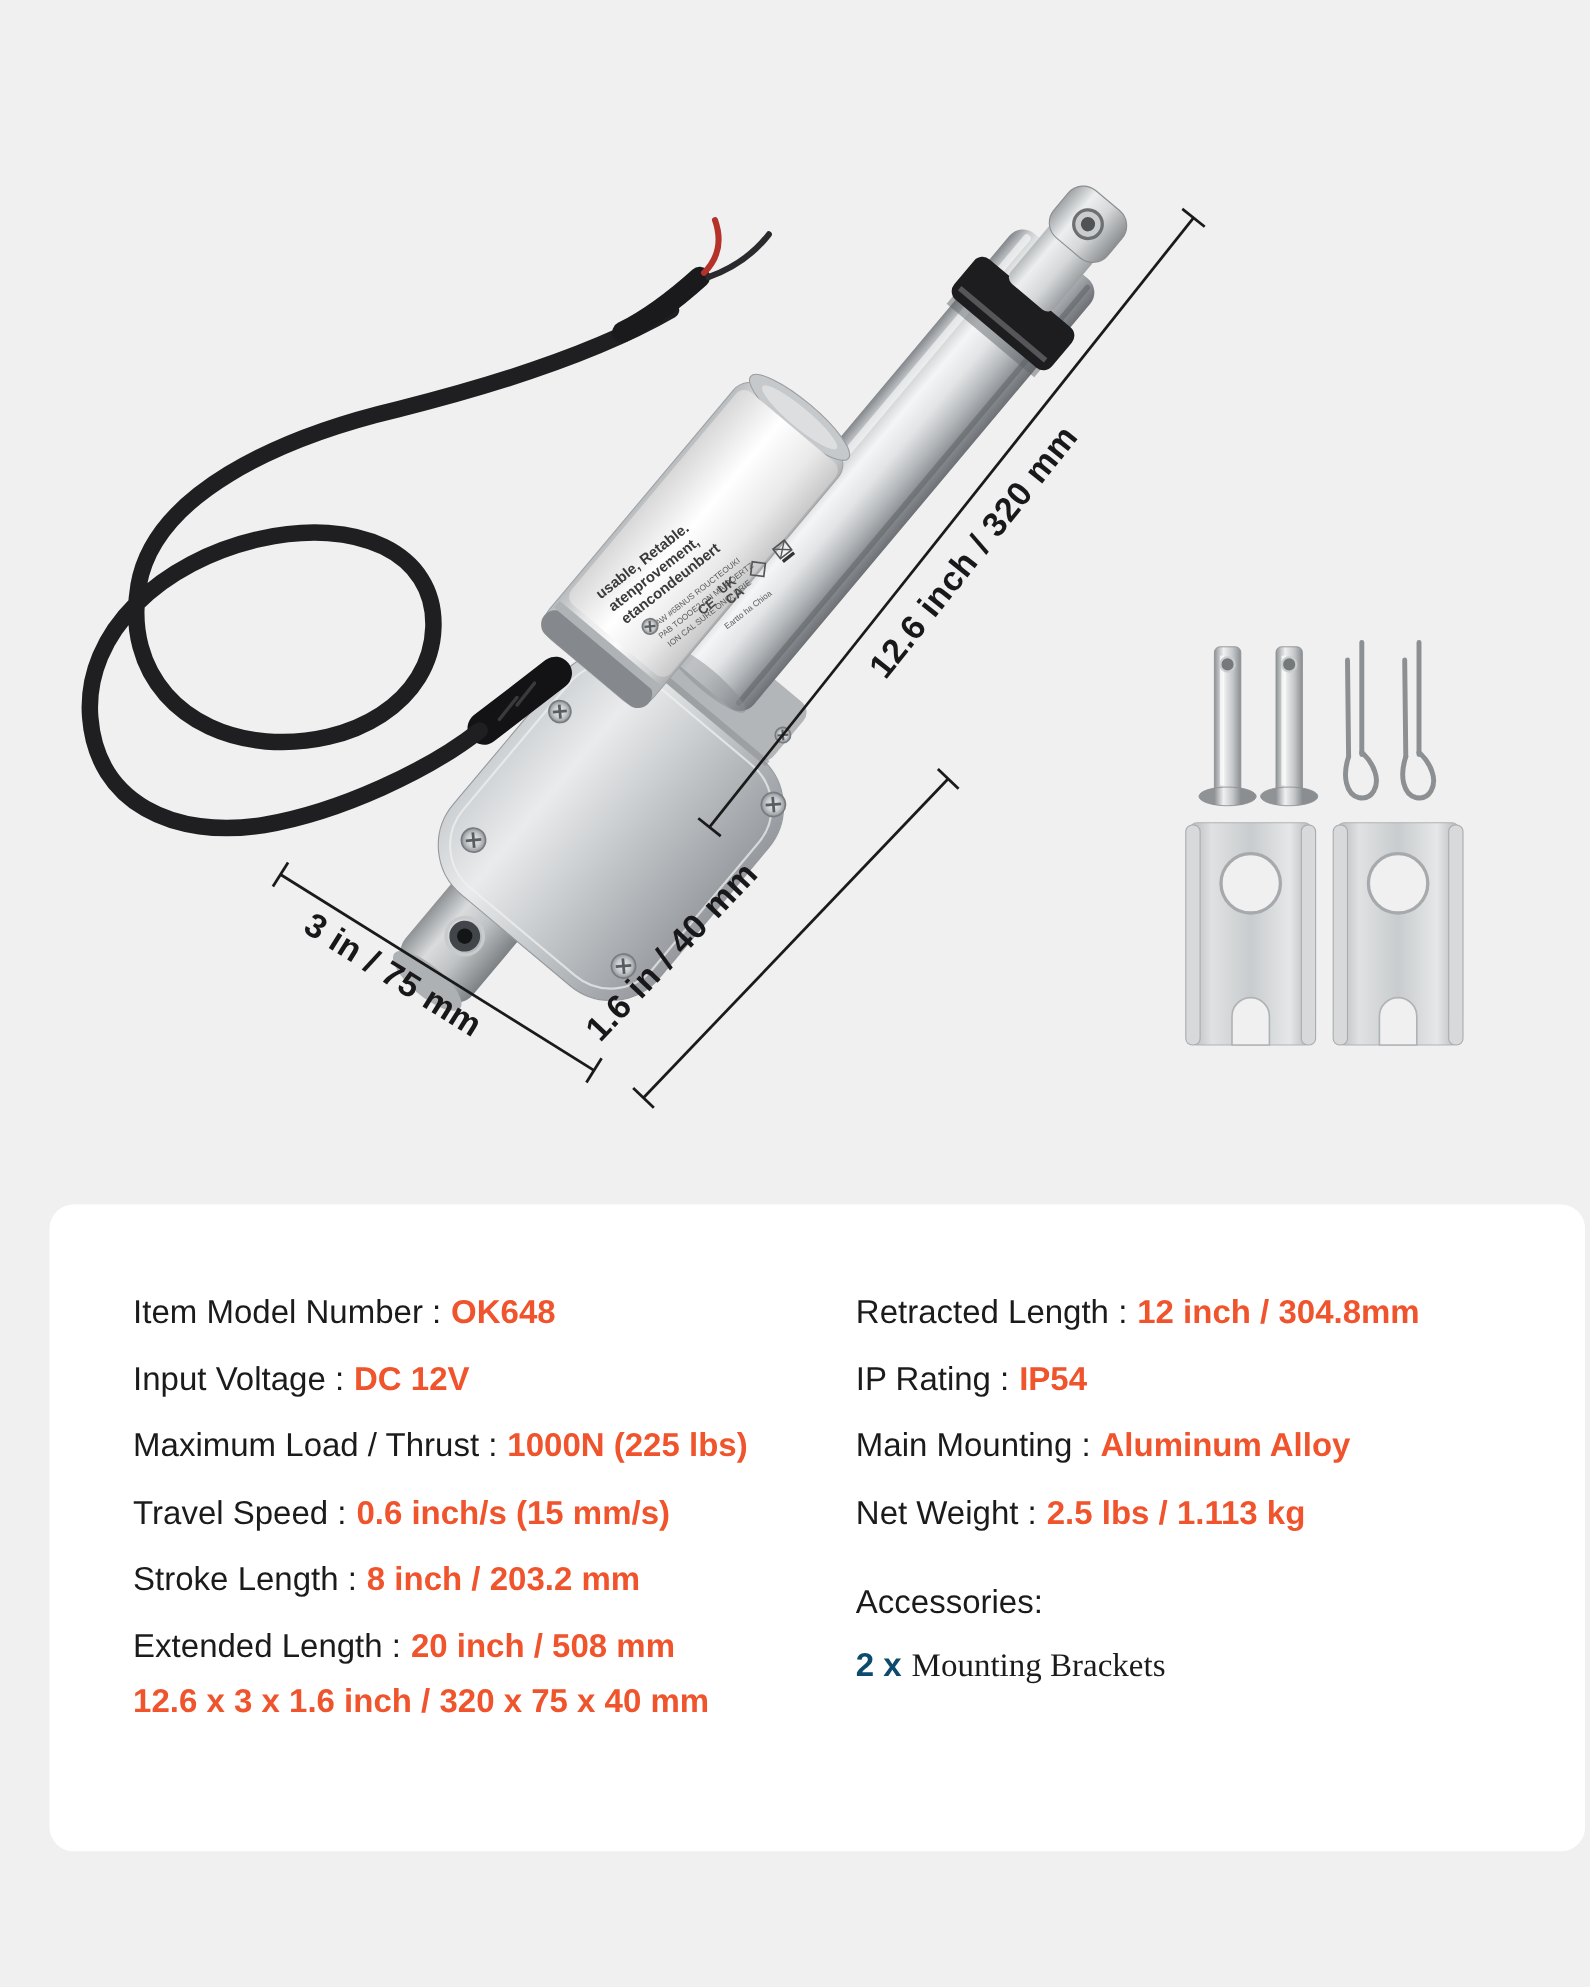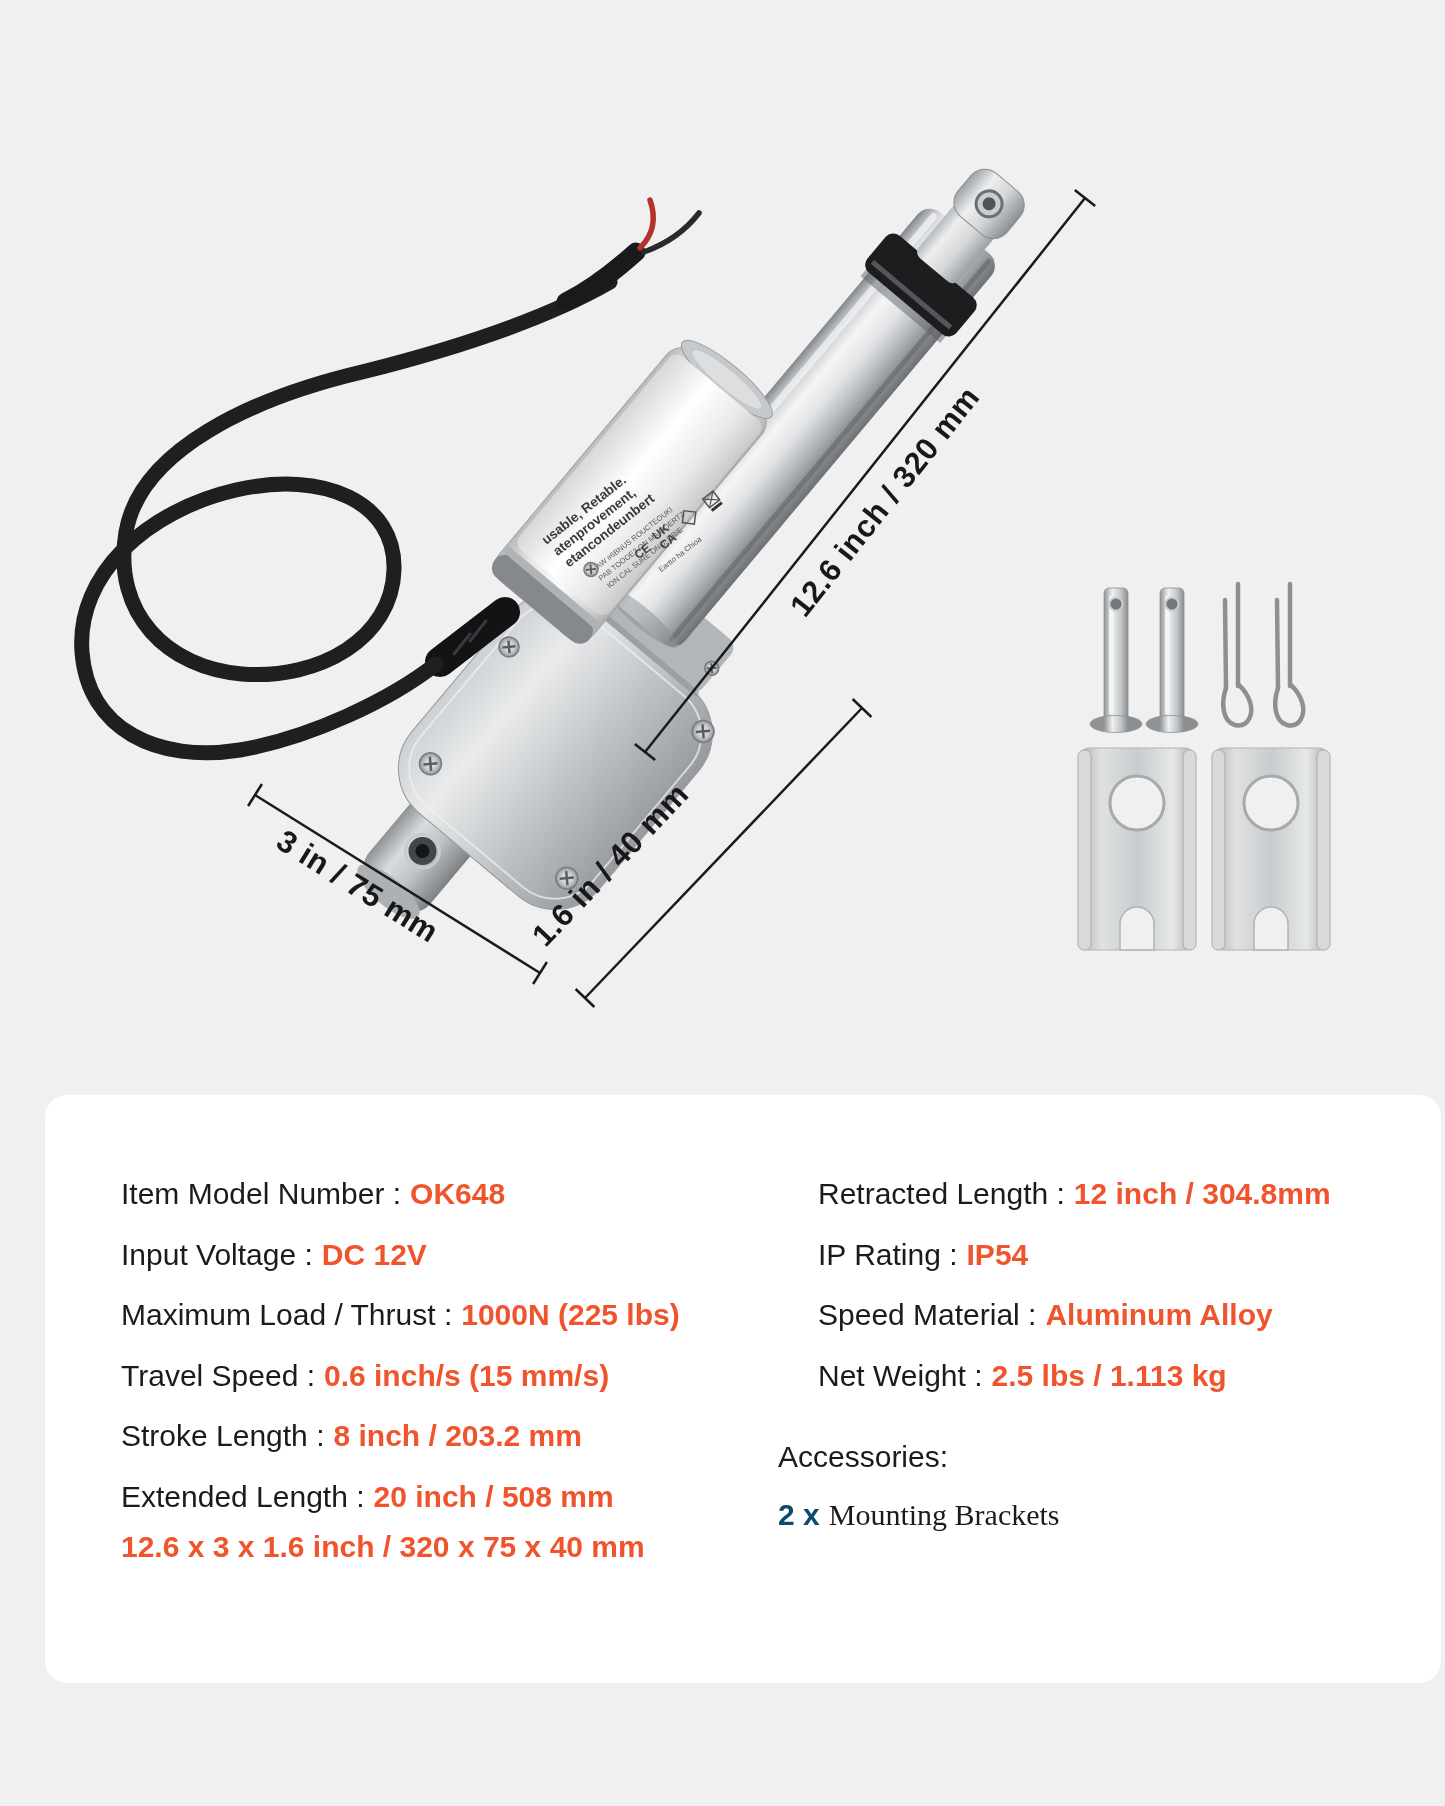--- a/index.html
+++ b/index.html
@@ -8,21 +8,21 @@
   .diagram-svg{position:absolute;left:0;top:0;}
   .dim-text{font-size:31px;font-weight:600;fill:#18181a;letter-spacing:.5px;
             font-family:"Liberation Sans",sans-serif;}
   .label-big{font-size:13.5px;font-weight:700;fill:#3a3a3a;font-family:"Liberation Sans",sans-serif;}
   .label-small{font-size:7.5px;fill:#5a5a5a;font-family:"Liberation Sans",sans-serif;}
   .label-cert{font-size:12px;font-weight:700;fill:#454545;font-family:"Liberation Sans",sans-serif;}
   .spec-card{position:absolute;left:45px;top:1095px;width:1396px;height:588px;
              background:#ffffff;border-radius:22px;}
   .col{position:absolute;top:80px;font-size:30px;color:#1b1b1b;}
   .col-left{left:76px;width:660px;}
-  .col-right{left:733px;width:600px;margin-left:40px;}
+  .col-right{left:733px;width:600px;}
   .row{height:60.5px;white-space:nowrap;line-height:37px;}
   .row.tight{margin-top:-10px;}
   .lbl{color:#1b1b1b;}
   .val{color:#f0542d;font-weight:700;margin-left:9px;}
   .lbl:empty + .val{margin-left:0;}
   .acc{position:absolute;left:733px;top:343px;font-size:30px;color:#1b1b1b;}
   .acc-title{line-height:38px;}
   .acc-items{margin-top:16px;}
   .acc-item{line-height:46.5px;white-space:nowrap;}
   .acc-item .qty{color:#0c4a6e;font-weight:700;}
@@ -289,21 +289,21 @@
       <div class="row"><span class="lbl">Maximum Load / Thrust :</span><span class="val">1000N (225 lbs)</span></div>
       <div class="row"><span class="lbl">Travel Speed :</span><span class="val">0.6 inch/s (15 mm/s)</span></div>
       <div class="row"><span class="lbl">Stroke Length :</span><span class="val">8 inch / 203.2 mm</span></div>
       <div class="row"><span class="lbl">Extended Length :</span><span class="val">20 inch / 508 mm</span></div>
       <div class="row tight"><span class="lbl"></span><span class="val">12.6 x 3 x 1.6 inch / 320 x 75 x 40 mm</span></div>
     </div>
 
     <div class="col col-right">
       <div class="row"><span class="lbl">Retracted Length :</span><span class="val">12 inch / 304.8mm</span></div>
       <div class="row"><span class="lbl">IP Rating  :</span><span class="val">IP54</span></div>
-      <div class="row"><span class="lbl">Speed Material :</span><span class="val">Aluminum Alloy</span></div>
+      <div class="row"><span class="lbl">Main Mounting :</span><span class="val">Aluminum Alloy</span></div>
       <div class="row"><span class="lbl">Net Weight :</span><span class="val">2.5 lbs / 1.113 kg</span></div>
     </div>
 
     <div class="acc">
       <div class="acc-title">Accessories:</div>
       <div class="acc-items">
         <div class="acc-item"><span class="qty">2 x</span><span class="name">Mounting Brackets</span></div>
       </div>
     </div>
   </div>

